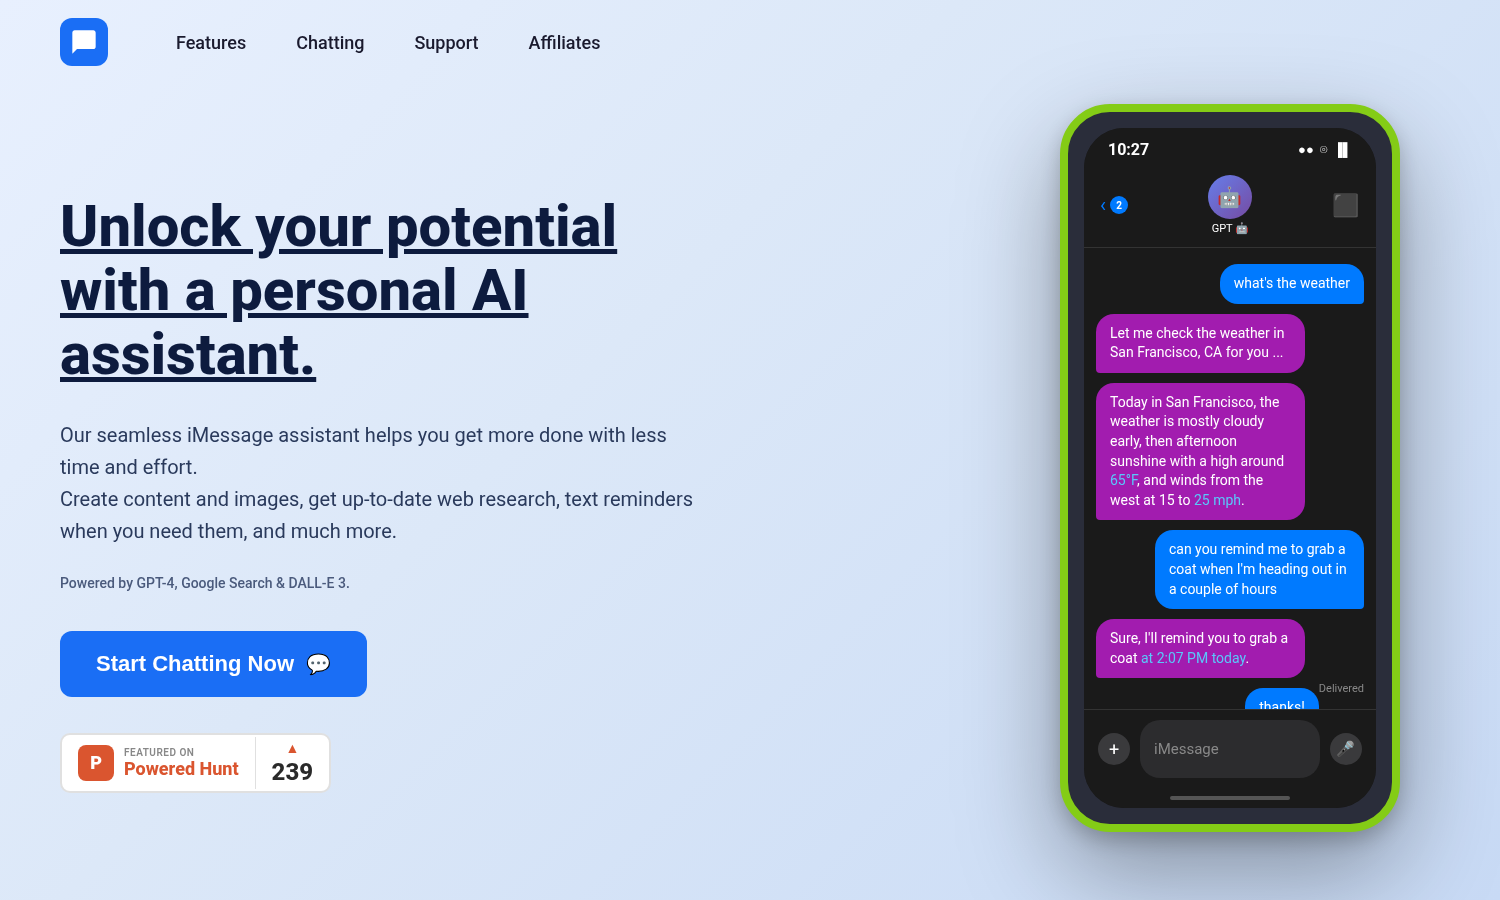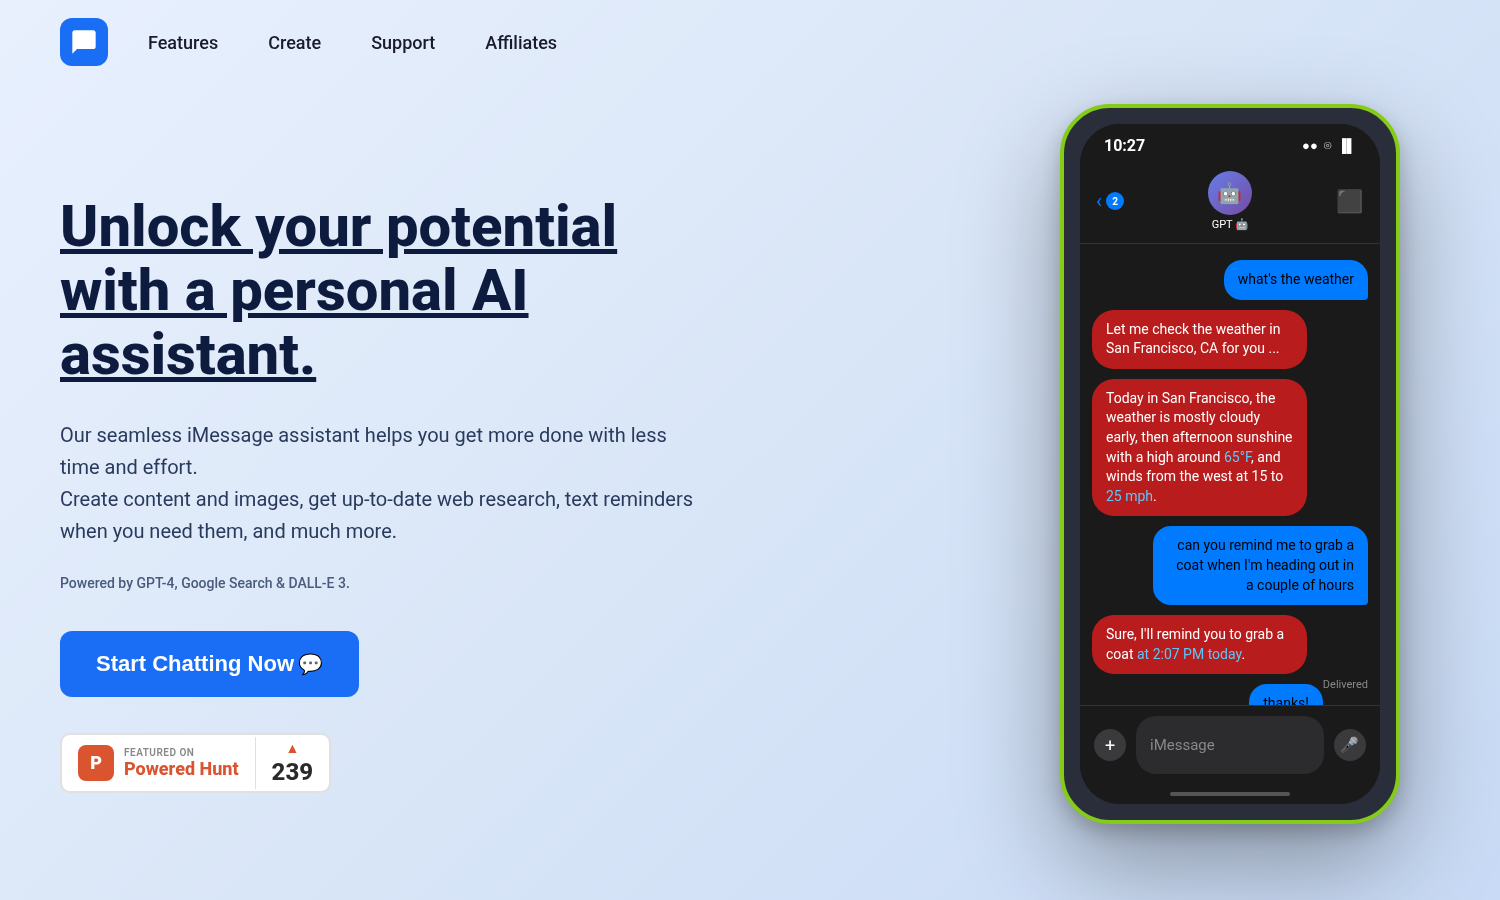--- a/index.html
+++ b/index.html
@@ -10,21 +10,21 @@
       min-height: 900px;
       width: 1500px;
       overflow: hidden;
     }
 
     
     nav {
       display: flex;
       align-items: center;
       padding: 18px 60px;
-      gap: 20px;
+      gap: 48px;
     }
 
     .nav-logo {
       width: 48px;
       height: 48px;
       background: #1a6ef5;
       border-radius: 12px;
       display: flex;
       align-items: center;
       justify-content: center;
@@ -89,21 +89,21 @@
     .powered-by {
       font-size: 14px;
       color: #4a5a7c;
       font-weight: 500;
       margin-bottom: 40px;
     }
 
     .cta-button {
       display: inline-flex;
       align-items: center;
-      gap: 4px;
+      gap: 12px;
       background: #1a6ef5;
       color: white;
       border: none;
       border-radius: 12px;
       padding: 20px 36px;
       font-size: 22px;
       font-weight: 700;
       cursor: pointer;
       margin-bottom: 36px;
     }
@@ -192,21 +192,21 @@
     }
 
     .phone {
       width: 340px;
       min-height: 720px;
       background: #2a2d3a;
       border-radius: 50px;
       padding: 16px;
       box-shadow: 0 40px 100px rgba(0,0,0,0.35), 0 8px 20px rgba(0,0,0,0.2);
       position: relative;
-      border: 4px solid #84cc16;
+      border: 8px solid #84cc16;
     }
 
     .phone-inner {
       background: #1a1a1a;
       border-radius: 40px;
       overflow: hidden;
       height: 680px;
       display: flex;
       flex-direction: column;
     }
@@ -308,31 +308,29 @@
       max-width: 78%;
       padding: 10px 14px;
       border-radius: 18px;
       font-size: 14px;
       line-height: 1.4;
     }
 
     .msg-right {
       align-self: flex-end;
       background: #007aff;
-      color: #000000;
+      color: #ffffff;
       border-bottom-right-radius: 4px;
-      text-align: right;
     }
 
     .msg-left {
       align-self: flex-start;
-      background: #b91c1c;
+      background: #a21caf;
       color: white;
       border-bottom-left-radius: 4px;
-      border-radius: 22px;
     }
 
     .msg-link {
       color: #5ac8fa;
       text-decoration: none;
     }
 
     .delivered {
       text-align: right;
       color: #888;
@@ -402,21 +400,21 @@
 <body>
 
 <nav>
   <div class="nav-logo">
     <svg viewBox="0 0 24 24">
       <path d="M20 2H4c-1.1 0-2 .9-2 2v18l4-4h14c1.1 0 2-.9 2-2V4c0-1.1-.9-2-2-2z"></path>
     </svg>
   </div>
   <ul class="nav-links">
     <li><a>Features</a></li>
-    <li><a>Create</a></li>
+    <li><a>Chatting</a></li>
     <li><a>Support</a></li>
     <li><a>Affiliates</a></li>
   </ul>
 </nav>
 
 <div class="hero">
   <div class="hero-left">
     <h1 class="hero-title">Unlock your potential with a personal AI assistant.</h1>
     <p class="hero-sub">Our seamless iMessage assistant helps you get more done with less time and effort.</p>
     <p class="hero-sub2">Create content and images, get up-to-date web research, text reminders when you need them, and much more.</p>

